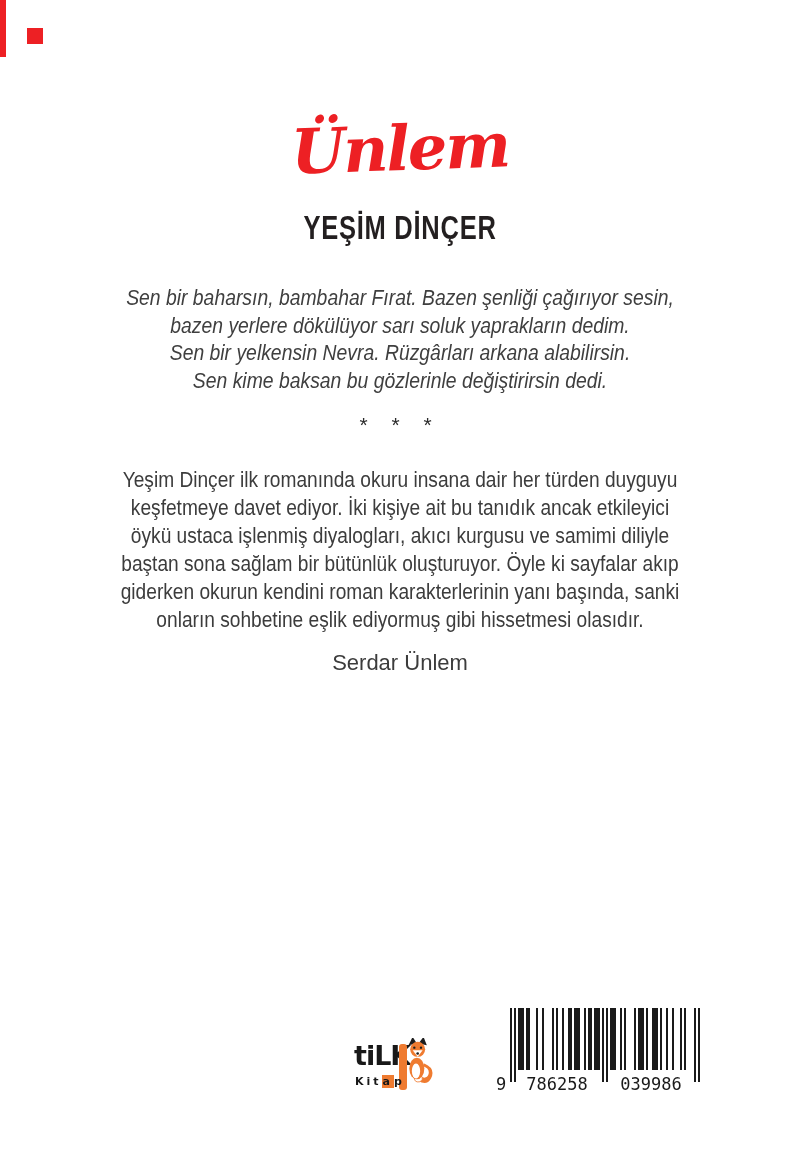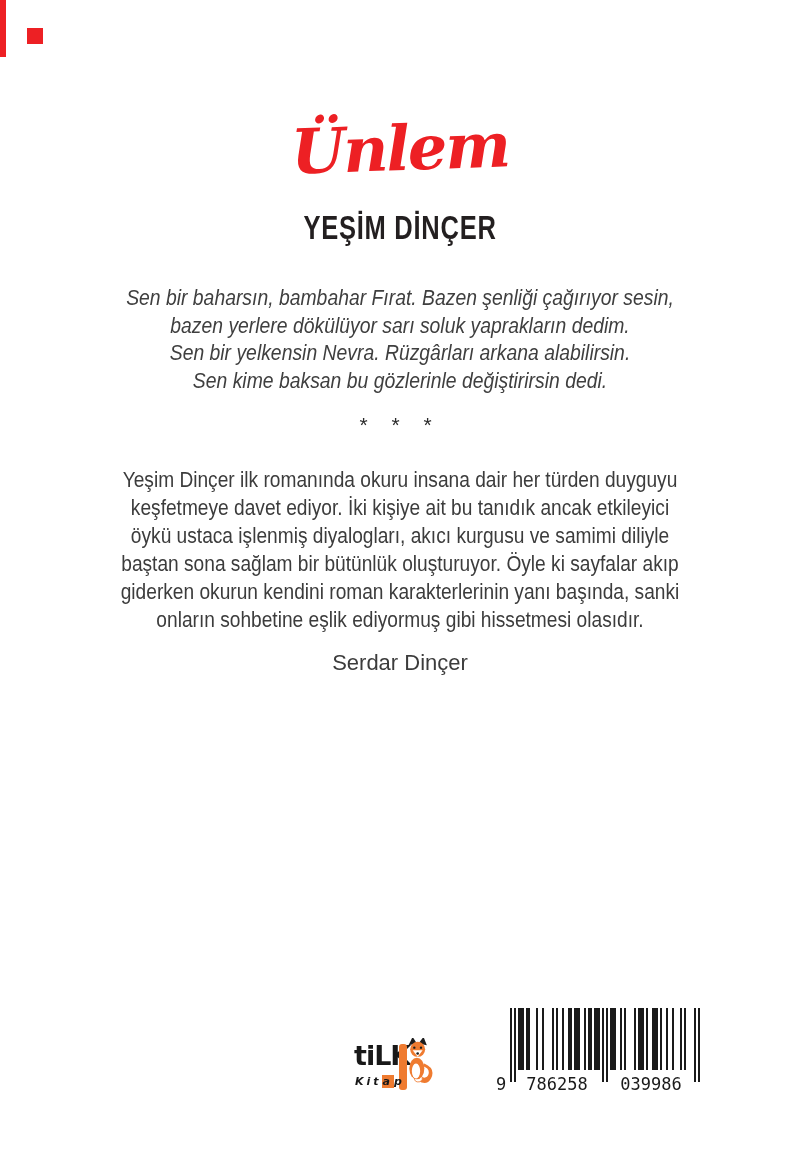--- a/index.html
+++ b/index.html
@@ -43,21 +43,21 @@
   
   .logo{position:absolute;left:354px;top:1042px;width:100px;height:56px;}
   .logo-word{
     position:absolute;left:0;top:0;font-family:"DejaVu Sans",sans-serif;
     font-weight:800;font-size:27px;line-height:27px;color:#181818;letter-spacing:-1px;
   }
   .logo-bar{position:absolute;left:45px;top:2px;width:8px;height:46px;background:var(--orange,#ef7b30);border-radius:3px;}
   .logo-fox{position:absolute;left:52px;top:-4px;}
   .logo-sub{
     position:absolute;left:1px;top:33px;font-family:"DejaVu Sans",sans-serif;
-    font-weight:bold;font-size:11px;color:#181818;letter-spacing:3px;font-style:italic;
+    font-weight:bold;font-size:11px;color:#181818;letter-spacing:3px;
   }
   .logo-sub .accent{background:var(--orange,#ef7b30);padding:0 1px;color:#181818;}
   
   .barcode{position:absolute;left:494px;top:1008px;}
   .barcode text{font-family:"DejaVu Sans Mono",monospace;font-size:17px;fill:#1a1a1a;}
 </style>
 </head>
 <body>
 
 <div class="page">
@@ -76,21 +76,21 @@
 
   <div class="separator">* * *</div>
 
   <div class="blurb">Yeşim Dinçer ilk romanında okuru insana dair her türden duyguyu
 keşfetmeye davet ediyor. İki kişiye ait bu tanıdık ancak etkileyici
 öykü ustaca işlenmiş diyalogları, akıcı kurgusu ve samimi diliyle
 baştan sona sağlam bir bütünlük oluşturuyor. Öyle ki sayfalar akıp
 giderken okurun kendini roman karakterlerinin yanı başında, sanki
 onların sohbetine eşlik ediyormuş gibi hissetmesi olasıdır.</div>
 
-  <div class="endorser">Serdar Dinçer</div>
+  <div class="endorser">Serdar Ünlem</div>
 
   <div class="logo">
     <span class="logo-word">tiLK</span>
     <span class="logo-bar"></span>
     <span class="logo-fox">
       <svg width="30" height="46" viewBox="0 0 36 54">
         <path d="M22,30 q14,6 8,18 q-5,9 -15,3 l3,-5 q7,3 9,-3 q2,-7 -7,-10 z" fill="#ef7b30"></path>
         <path d="M18,44 q4,6 -2,8 q-6,1 -6,-5 z" fill="#ffffff" stroke="#ef7b30" stroke-width="1"></path>
         <ellipse cx="13" cy="36" rx="9" ry="13" fill="#ef7b30"></ellipse>
         <ellipse cx="12" cy="39" rx="5" ry="9" fill="#ffffff"></ellipse>

